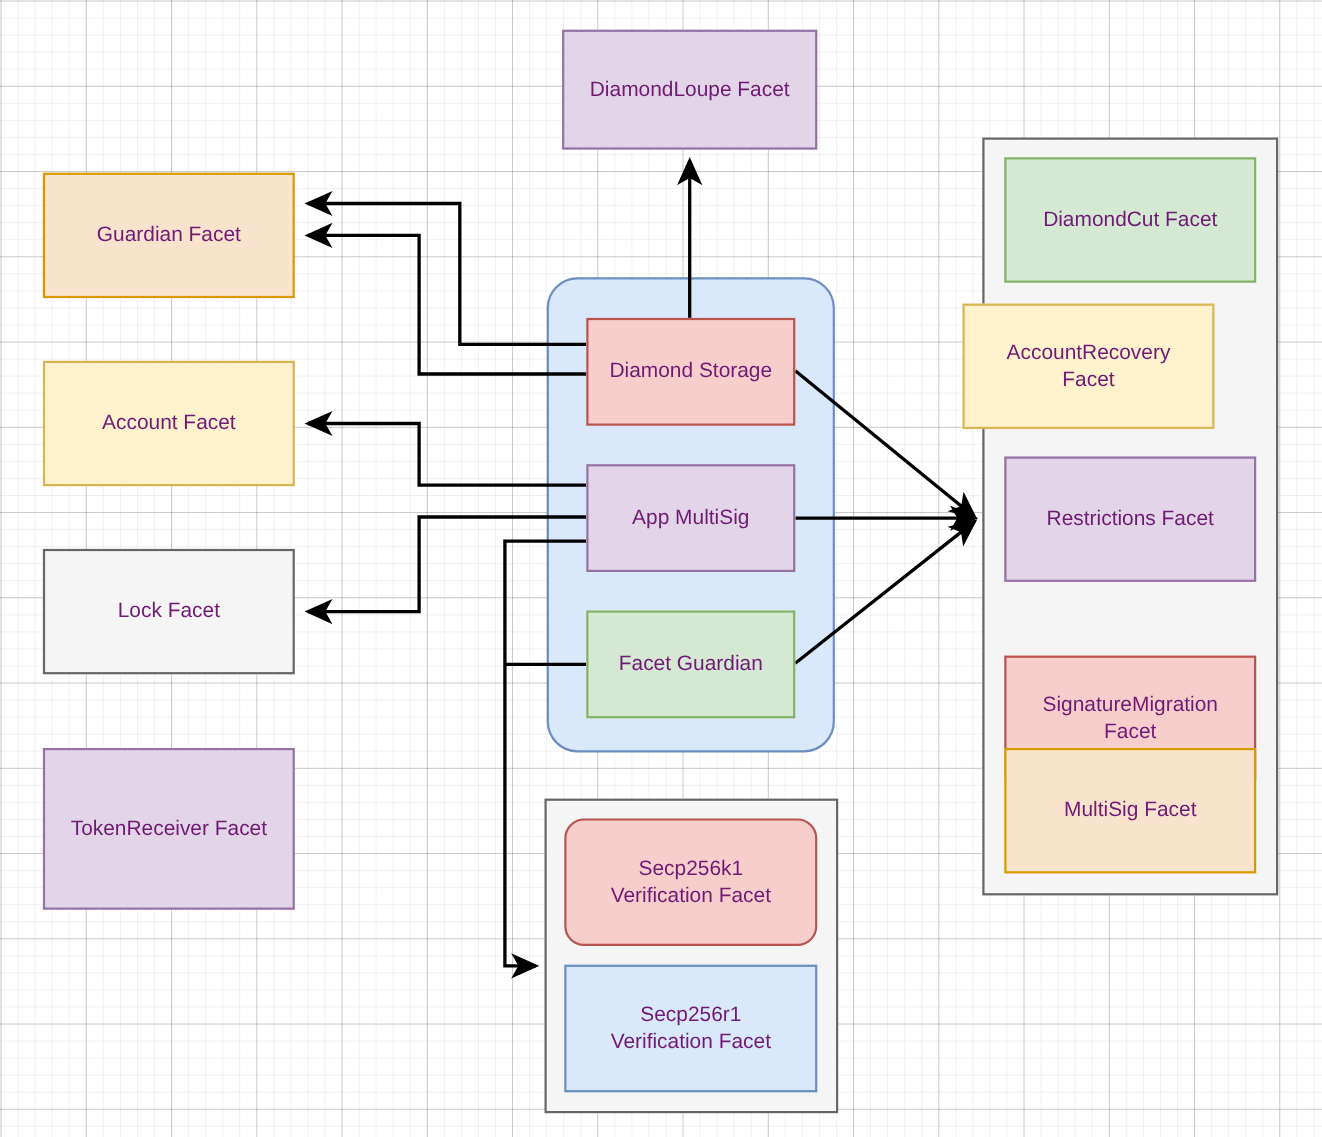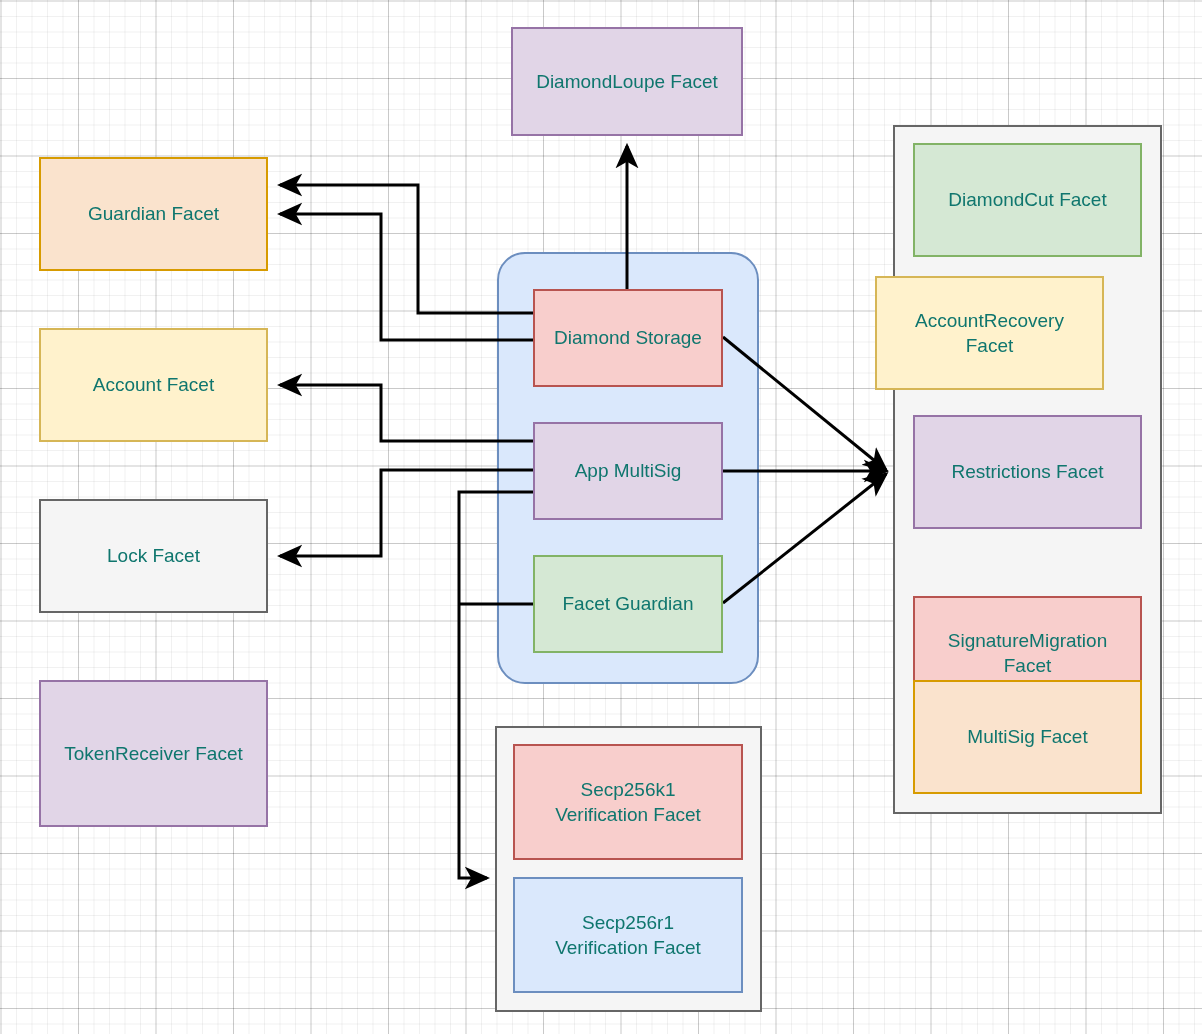--- a/index.html
+++ b/index.html
@@ -21,21 +21,21 @@
     background-size:15.5px 15.5px, 15.5px 15.5px, 77.5px 77.5px, 77.5px 77.5px;
     background-position:0.5px 0.5px,0.5px 0.5px,0.5px 0.5px,0.5px 0.5px;
   }
   .node{
     position:absolute;
     box-sizing:border-box;
     display:flex;align-items:center;justify-content:center;
     text-align:center;
     font-size:19px;
     line-height:1.32;
-    color:#0f766e;
+    color:#701a75;
     border-width:2px;border-style:solid;
     white-space:pre-line;
     z-index:4;
   }
   .group{
     position:absolute;box-sizing:border-box;
     border-width:2px;border-style:solid;
     z-index:2;
   }
   #edges{position:absolute;left:0;top:0;width:1202px;height:1034px;z-index:3;pointer-events:none;}
@@ -85,21 +85,21 @@
 <div class="node" style="left: 39px; top: 328px; width: 229px; height: 114px; background: rgb(255, 242, 204); border-color: rgb(214, 182, 86);"><span>Account Facet</span></div>
 <div class="node" style="left: 39px; top: 499px; width: 229px; height: 114px; background: rgb(245, 245, 245); border-color: rgb(102, 102, 102);"><span>Lock Facet</span></div>
 <div class="node" style="left: 39px; top: 680px; width: 229px; height: 147px; background: rgb(225, 213, 231); border-color: rgb(150, 115, 166);"><span>TokenReceiver Facet</span></div>
 
 <div class="node" style="left: 511px; top: 27px; width: 232px; height: 109px; background: rgb(225, 213, 231); border-color: rgb(150, 115, 166);"><span>DiamondLoupe Facet</span></div>
 
 <div class="node" style="left: 533px; top: 289px; width: 190px; height: 98px; background: rgb(248, 206, 204); border-color: rgb(184, 84, 80);"><span>Diamond Storage</span></div>
 <div class="node" style="left: 533px; top: 422px; width: 190px; height: 98px; background: rgb(225, 213, 231); border-color: rgb(150, 115, 166);"><span>App MultiSig</span></div>
 <div class="node" style="left: 533px; top: 555px; width: 190px; height: 98px; background: rgb(213, 232, 212); border-color: rgb(130, 179, 102);"><span>Facet Guardian</span></div>
 
-<div class="node" style="left: 513px; top: 744px; width: 230px; height: 116px; background: rgb(248, 206, 204); border-color: rgb(184, 84, 80);"><span>Secp256k1
+<div class="node" style="left: 513px; top: 744px; width: 230px; height: 116px; background: rgb(248, 206, 204); border-color: rgb(184, 84, 80); border-radius: 18px;"><span>Secp256k1
 Verification Facet</span></div>
 <div class="node" style="left: 513px; top: 877px; width: 230px; height: 116px; background: rgb(218, 232, 252); border-color: rgb(108, 142, 191);"><span>Secp256r1
 Verification Facet</span></div>
 
 <div class="node" style="left: 913px; top: 143px; width: 229px; height: 114px; background: rgb(213, 232, 212); border-color: rgb(130, 179, 102);"><span>DiamondCut Facet</span></div>
 <div class="node" style="left: 875px; top: 276px; width: 229px; height: 114px; background: rgb(255, 242, 204); border-color: rgb(214, 182, 86);"><span>AccountRecovery
 Facet</span></div>
 <div class="node" style="left: 913px; top: 415px; width: 229px; height: 114px; background: rgb(225, 213, 231); border-color: rgb(150, 115, 166);"><span>Restrictions Facet</span></div>
 <div class="node" style="left: 913px; top: 576px; width: 229px; height: 114px; background: rgb(248, 206, 204); border-color: rgb(184, 84, 80); margin-top: 20px;"><span>SignatureMigration
 Facet</span></div>

